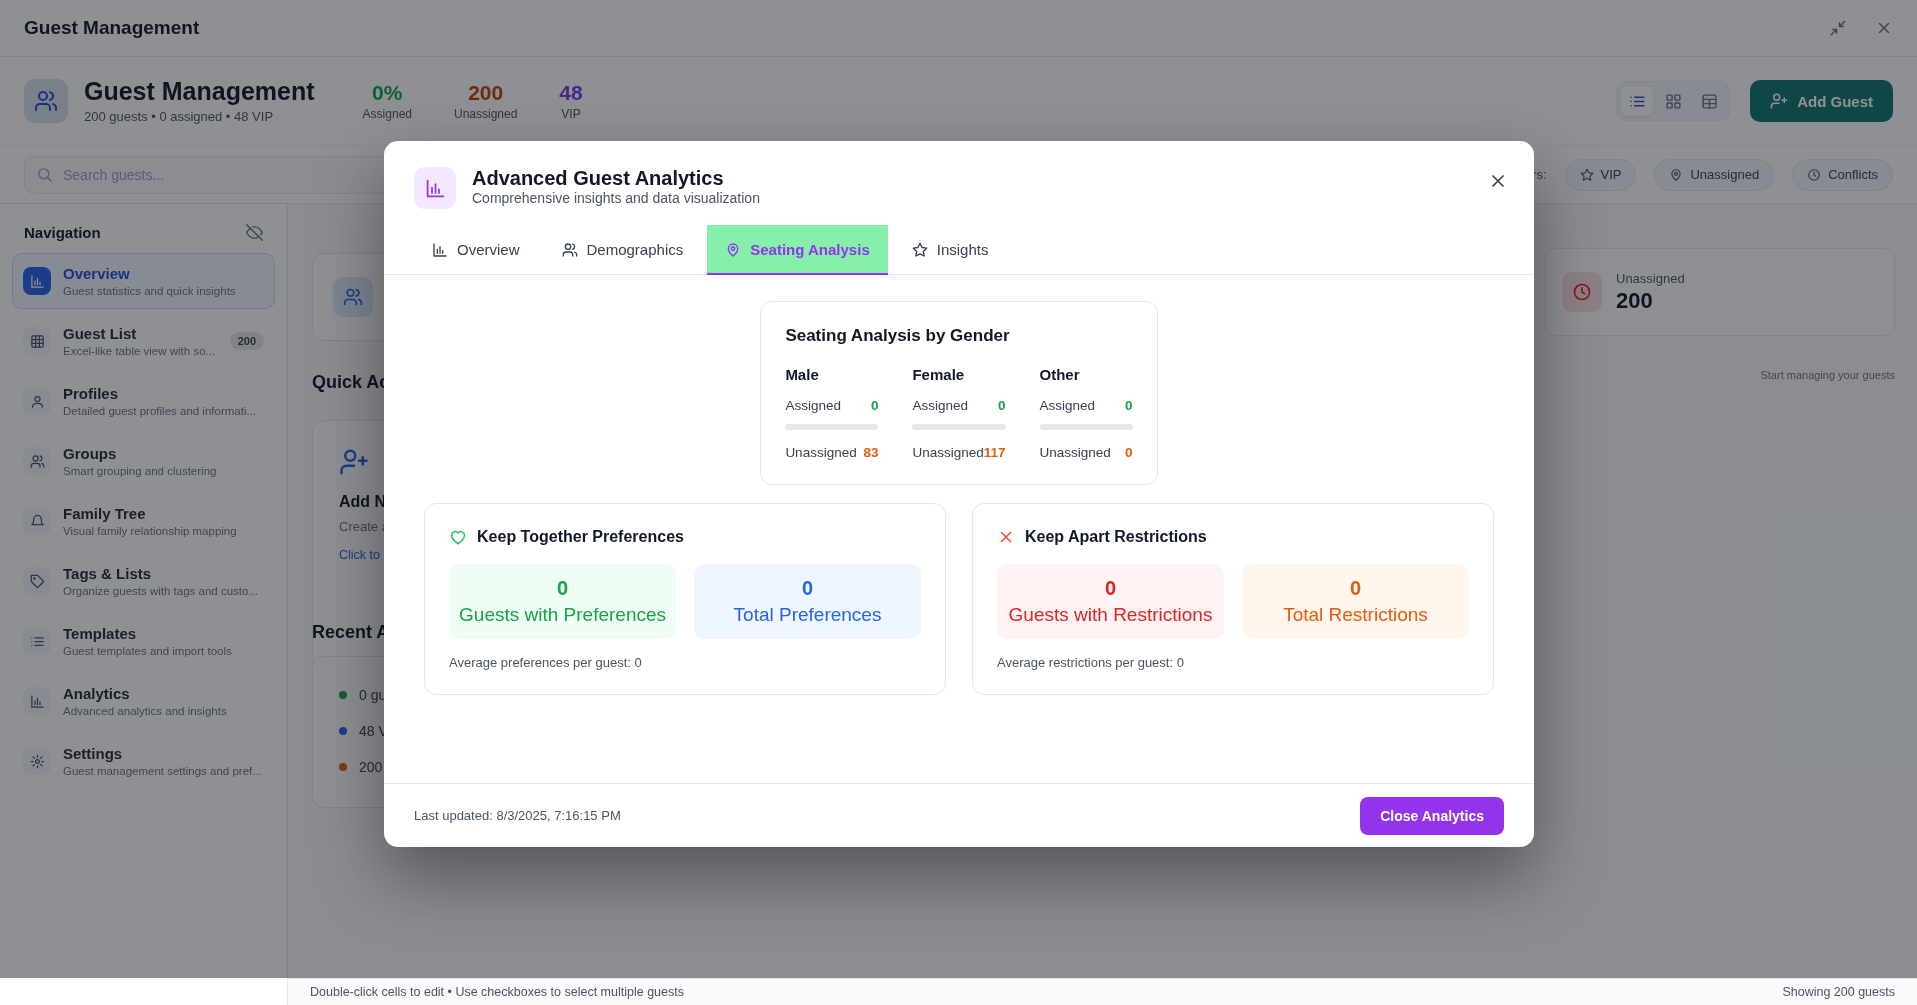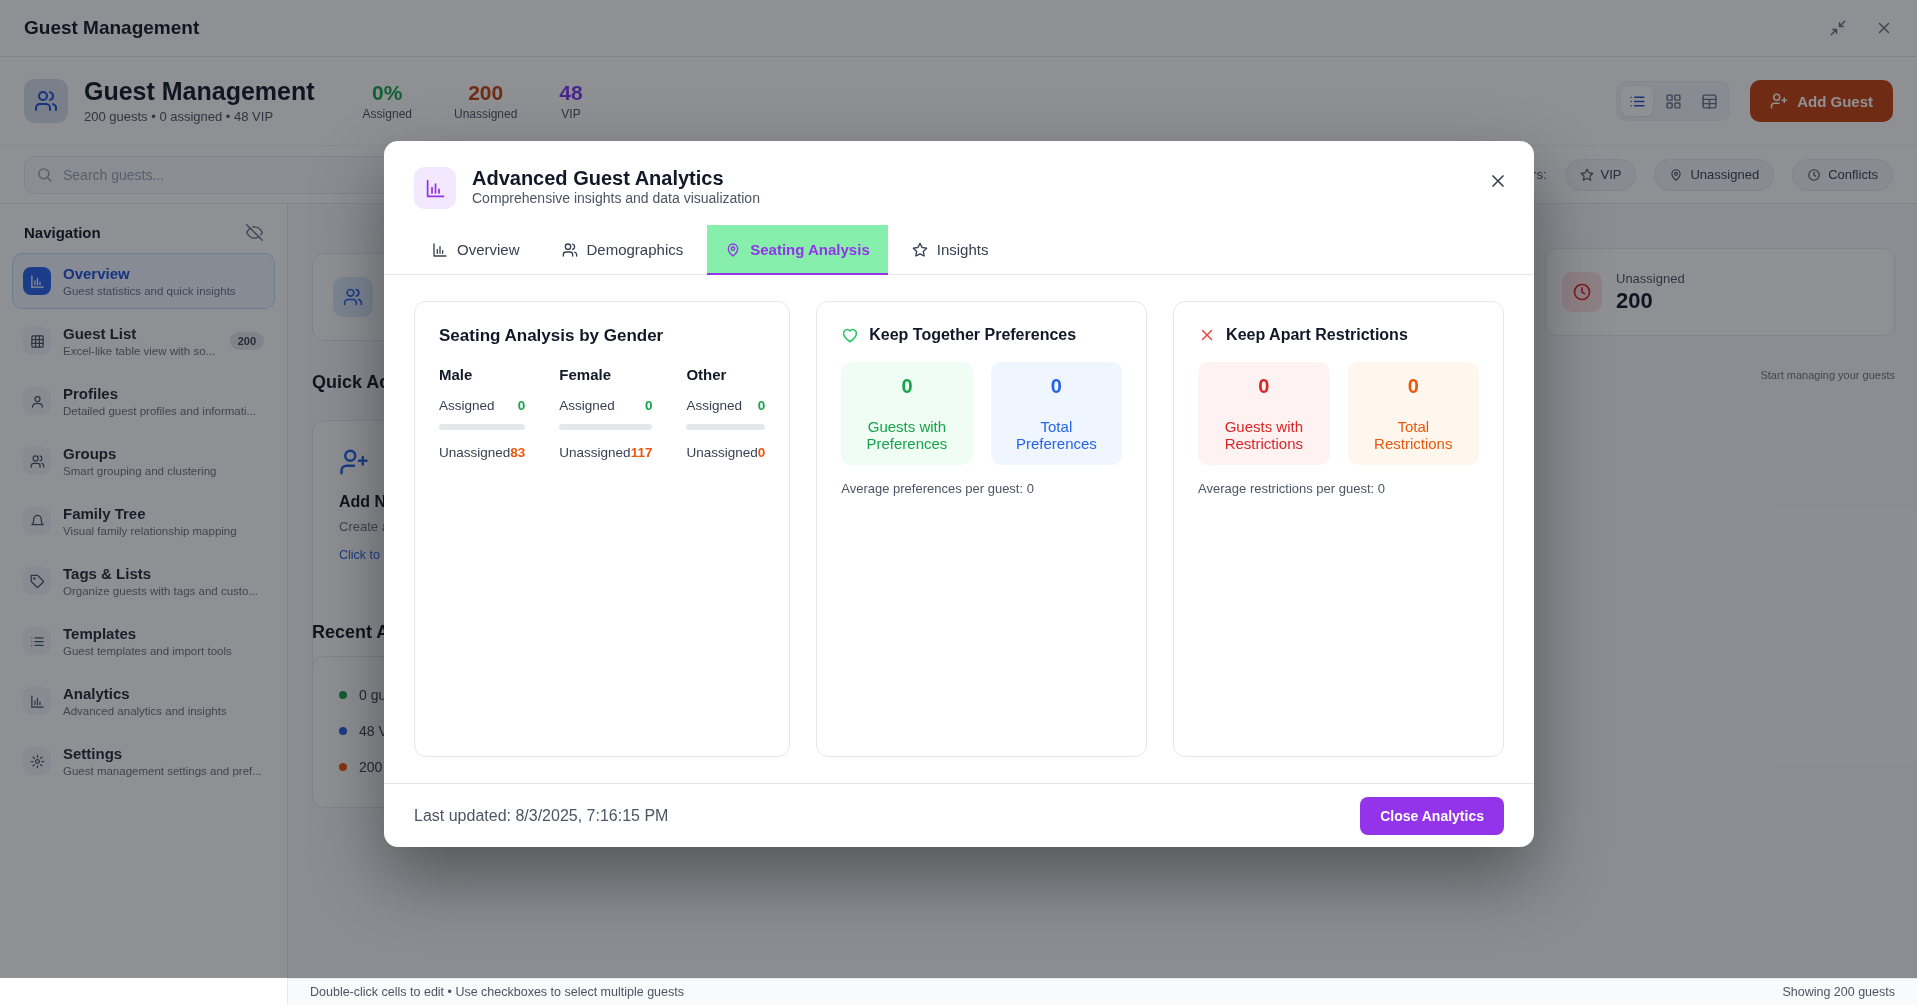--- a/index.html
+++ b/index.html
@@ -23,21 +23,21 @@
   .ht-block .hsub { font-size:13px; color:#4b5563; margin-top:3px; }
   .hstats { display:flex; gap:42px; margin-left:48px; }
   .hstat { text-align:center; }
   .hstat-val { font-size:21px; font-weight:800; }
   .hstat-lbl { font-size:12px; color:#4b5563; margin-top:2px; }
   .hright { margin-left:auto; display:flex; align-items:center; gap:20px; }
   .view-toggle { background:#f1f5f9; border:1px solid #eceff3; border-radius:10px; padding:4px; display:flex; gap:4px; }
   .vt-btn { width:32px; height:30px; border-radius:7px; display:flex; align-items:center; justify-content:center; color:#64748b; cursor:pointer; }
   .vt-btn.active { background:#ffffff; color:#1d4ed8; box-shadow:0 1px 2px rgba(0,0,0,.08); }
   .vt-btn span { width:17px; height:17px; }
-  .btn-add { background:#c2410c; color:#ffffff; border:none; border-radius:10px; height:42px; padding:0 20px; font-size:15px; font-weight:600; display:flex; align-items:center; gap:9px; cursor:pointer; font-family:inherit; }
+  .btn-add { background:#0f766e; color:#ffffff; border:none; border-radius:10px; height:42px; padding:0 20px; font-size:15px; font-weight:600; display:flex; align-items:center; gap:9px; cursor:pointer; font-family:inherit; }
   .btn-add .bi { width:18px; height:18px; }
 
   
   .searchrow { position:absolute; left:0; top:146px; right:0; height:58px; background:#ffffff; border-bottom:1px solid #e5e7eb; display:flex; align-items:center; padding:0 24px; gap:18px; z-index:1; }
   .searchbox { flex:1; position:relative; height:38px; }
   .searchbox input { width:100%; height:100%; border:1px solid #e2e8f0; background:#f8fafc; border-radius:10px; padding:0 12px 0 38px; font-size:14px; color:#111827; font-family:inherit; outline:none; }
   .searchbox input::placeholder { color:#94a3b8; }
   .searchbox .si { position:absolute; left:12px; top:10px; width:17px; height:17px; color:#94a3b8; }
   .qf-label { font-size:13px; color:#4b5563; white-space:nowrap; }
   .pill { display:flex; align-items:center; gap:7px; background:#f1f5f9; border:1px solid #e5e9ef; border-radius:999px; height:32px; padding:0 14px; font-size:13px; color:#374151; cursor:pointer; white-space:nowrap; }
@@ -92,43 +92,43 @@
   .m-icon { width:42px; height:42px; border-radius:11px; background:#f3e8ff; color:#9333ea; display:flex; align-items:center; justify-content:center; }
   .m-icon span { width:21px; height:21px; }
   .m-title { font-size:20px; font-weight:700; color:#111827; }
   .m-sub { font-size:14px; color:#4b5563; }
   .m-close { position:absolute; right:26px; top:30px; width:20px; height:20px; color:#374151; cursor:pointer; }
   .m-tabs { display:flex; padding:0 30px; border-bottom:1px solid #e5e7eb; gap:6px; height:50px; }
   .m-tab { display:flex; align-items:center; gap:9px; padding:0 18px; font-size:15px; color:#374151; cursor:pointer; position:relative; }
   .m-tab .ti { width:16px; height:16px; }
   .m-tab.active { color:#9333ea; background:#86efac; font-weight:600; }
   .m-tab.active::after { content:""; position:absolute; left:0; right:0; bottom:-1px; height:2px; background:#9333ea; }
-  .m-body { flex:1; padding:26px 30px; display:flex; flex-direction:row; gap:26px; overflow:hidden; }
+  .m-body { flex:1; padding:26px 30px; display:flex; flex-direction:column; gap:18px; overflow:hidden;align-items:center; }
   .m-card { border:1px solid #e5e7eb; border-radius:12px; padding:24px; background:#ffffff; }
   .sa-heading { font-size:17px; font-weight:700; color:#111827; }
   .g-grid { display:grid; grid-template-columns:repeat(3,1fr); gap:34px; margin-top:20px; }
   .g-name { font-size:15px; font-weight:600; color:#111827; }
   .g-row { display:flex; justify-content:space-between; align-items:center; font-size:13.5px; color:#374151; margin-top:15px; }
   .g-val-assigned { font-weight:700; color:#16a34a; }
   .g-val-unassigned { font-weight:700; color:#ea580c; }
   .g-bar { height:6px; background:#e5e7eb; border-radius:3px; margin-top:11px; }
   .two-grid { display:grid; grid-template-columns:1fr 1fr; gap:26px; }
   .kp-head { display:flex; align-items:center; gap:10px; font-size:16px; font-weight:700; color:#111827; }
   .kp-head .ki { width:18px; height:18px; }
   .kp-boxes { display:grid; grid-template-columns:1fr 1fr; gap:18px; margin:18px 0 16px; }
   .kp-box { border-radius:10px; padding:13px 10px; text-align:center; }
   .kp-num { font-size:20px; font-weight:800; }
-  .kp-lbl { font-size:15px; margin-top:20px; }
+  .kp-lbl { font-size:19px; margin-top:4px; }
   .kp-avg { font-size:13px; color:#4b5563; }
   .box-green { background:#f0fdf4; } .box-green .kp-num, .box-green .kp-lbl { color:#16a34a; }
   .box-blue { background:#eff6ff; } .box-blue .kp-num, .box-blue .kp-lbl { color:#2563eb; }
   .box-red { background:#fef2f2; } .box-red .kp-num, .box-red .kp-lbl { color:#dc2626; }
   .box-orange { background:#fff7ed; } .box-orange .kp-num, .box-orange .kp-lbl { color:#ea580c; }
   .m-footer { border-top:1px solid #e5e7eb; height:64px; display:flex; align-items:center; justify-content:space-between; padding:0 30px; }
-  .mf-updated { font-size:16px; color:#4b5563; }
+  .mf-updated { font-size:13px; color:#4b5563; }
   .btn-close-analytics { background:#9333ea; color:#ffffff; border:none; border-radius:8px; padding:11px 20px; font-size:14px; font-weight:600; cursor:pointer; font-family:inherit; }
 </style>
 </head>
 <body>
 
 <div class="page">
 
   <div class="titlebar">
     <div class="wtitle">Guest Management</div>
     <div class="win-controls">

